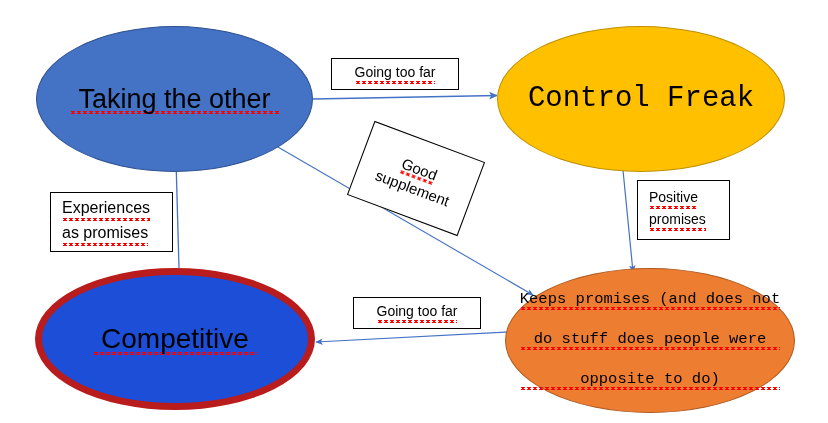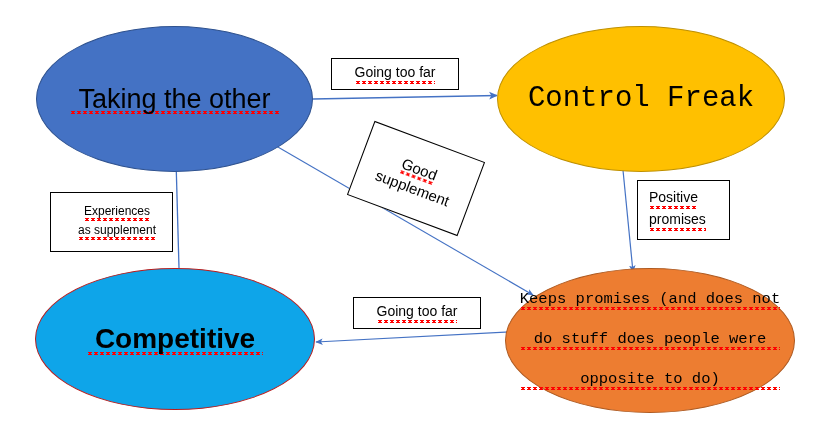--- a/index.html
+++ b/index.html
@@ -37,21 +37,21 @@
     color: #000000;
     line-height: 1.22;
   }
   .node .node-label {
     display: block;
     padding: 0 8px;
     white-space: pre-line;
   }
   .node-blue   { background: #4472C4; border: 1px solid #2F528F; }
   .node-amber  { background: #FFC000; border: 1px solid #BF9000; }
-  .node-green  { background: #0ea5e9; border: 1px solid #b91c1c; font-weight: bold; }
+  .node-green  { background: #1d4ed8; border: 7px solid #b91c1c; }
   .node-orange { background: #ED7D31; border: 1px solid #AE5A21; }
 
   .spell {
     background-repeat: repeat-x;
     background-position: left bottom 1px;
     background-size: 6px 3px;
     background-image:
       linear-gradient(45deg, transparent 40%, #FF0000 40%, #FF0000 60%, transparent 60%),
       linear-gradient(-45deg, transparent 40%, #FF0000 40%, #FF0000 60%, transparent 60%);
     padding-bottom: 2px;
@@ -135,23 +135,23 @@
 
   <div class="label-box lb-center" id="box-going-too-far-top" style="left:331px; top:58px; width:128px; height:32px; font-size:14px;">
     <span class="line spell">Going too far</span>
   </div>
 
   <div class="label-box" id="box-good-supplement" style="left:357px; top:139px; width:118px; height:79px; font-size:15px;">
     <span class="line spell">Good</span>
     <span class="line">supplement</span>
   </div>
 
-  <div class="label-box lb-left" id="box-experiences-as-difficult" style="left:50px; top:192px; width:123px; height:60px; font-size:12px;align-items:center;">
+  <div class="label-box lb-left" id="box-experiences-as-difficult" style="left:50px; top:192px; width:123px; height:60px; font-size:16px;">
     <span class="line spell">Experiences</span>
-    <span class="line spell">as supplement</span>
+    <span class="line spell">as promises</span>
   </div>
 
   <div class="label-box lb-left" id="box-positive-opposite" style="left:637px; top:180px; width:93px; height:60px; font-size:14px;">
     <span class="line spell">Positive</span>
     <span class="line spell">promises</span>
   </div>
 
   <div class="label-box lb-center" id="box-going-too-far-bottom" style="left:353px; top:297px; width:128px; height:32px; font-size:14px;">
     <span class="line spell">Going too far</span>
   </div>

